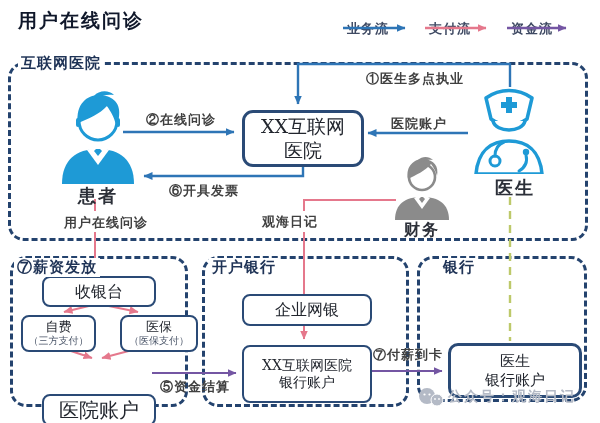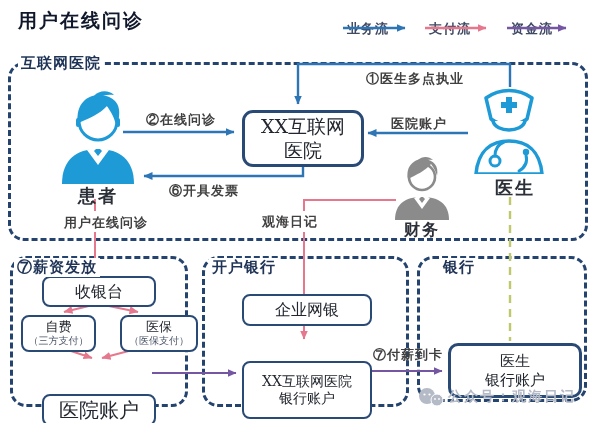--- a/index.html
+++ b/index.html
@@ -133,35 +133,36 @@
   <div class="node" style="left:111px;top:315px;width:74px;height:33px;font-size:13px;margin-left:9px;">
     <div>医保</div>
     <div class="sub">（医保支付）</div>
   </div>
   <div class="node" style="left:42px;top:362px;width:110px;height:28px;font-size:20px;margin-top:32px;">
     <div>医院账户</div>
   </div>
   <div class="node" style="left:242px;top:294px;width:126px;height:28px;font-size:16px;">
     <div>企业网银</div>
   </div>
-  <div class="node" style="left:242px;top:361px;width:126px;height:54px;font-size:14px;">
+  <div class="node" style="left:242px;top:345px;width:126px;height:54px;font-size:14px;">
     <div>XX互联网医院</div>
     <div>银行账户</div>
   </div>
   <div class="node" style="left:448px;top:343px;width:128px;height:49px;font-size:15px;border-width:3px;border-radius:10px;">
     <div>医生</div>
     <div>银行账户</div>
   </div>
 
   <div class="flow-label" style="left:366px;top:70px;">①医生多点执业</div>
   <div class="flow-label" style="left:146px;top:111px;text-align:right;">②在线问诊</div>
   <div class="flow-label" style="left:391px;top:115px;">医院账户</div>
   <div class="flow-label" style="left:169px;top:182px;">⑥开具发票</div>
   <div class="flow-label" style="left:64px;top:214px;">用户在线问诊</div>
   <div class="flow-label" style="left:262px;top:213px;">观海日记</div>
+  <div class="flow-label" style="left:160px;top:378px;">⑤资金结算</div>
   <div class="flow-label" style="left:373px;top:346px;">⑦付薪到卡</div>
 
   <div class="watermark">
     <svg width="26" height="20" viewBox="0 0 26 20">
       <circle cx="9" cy="9" r="8" fill="#b4bac6"></circle>
       <circle cx="19" cy="13" r="6" fill="#b4bac6" stroke="#fff" stroke-width="1"></circle>
       <circle cx="6.5" cy="7.5" r="1.1" fill="#fff"></circle>
         <circle cx="11.5" cy="7.5" r="1.1" fill="#fff"></circle>
       <circle cx="17" cy="12" r="0.9" fill="#fff"></circle>
         <circle cx="21" cy="12" r="0.9" fill="#fff"></circle>

